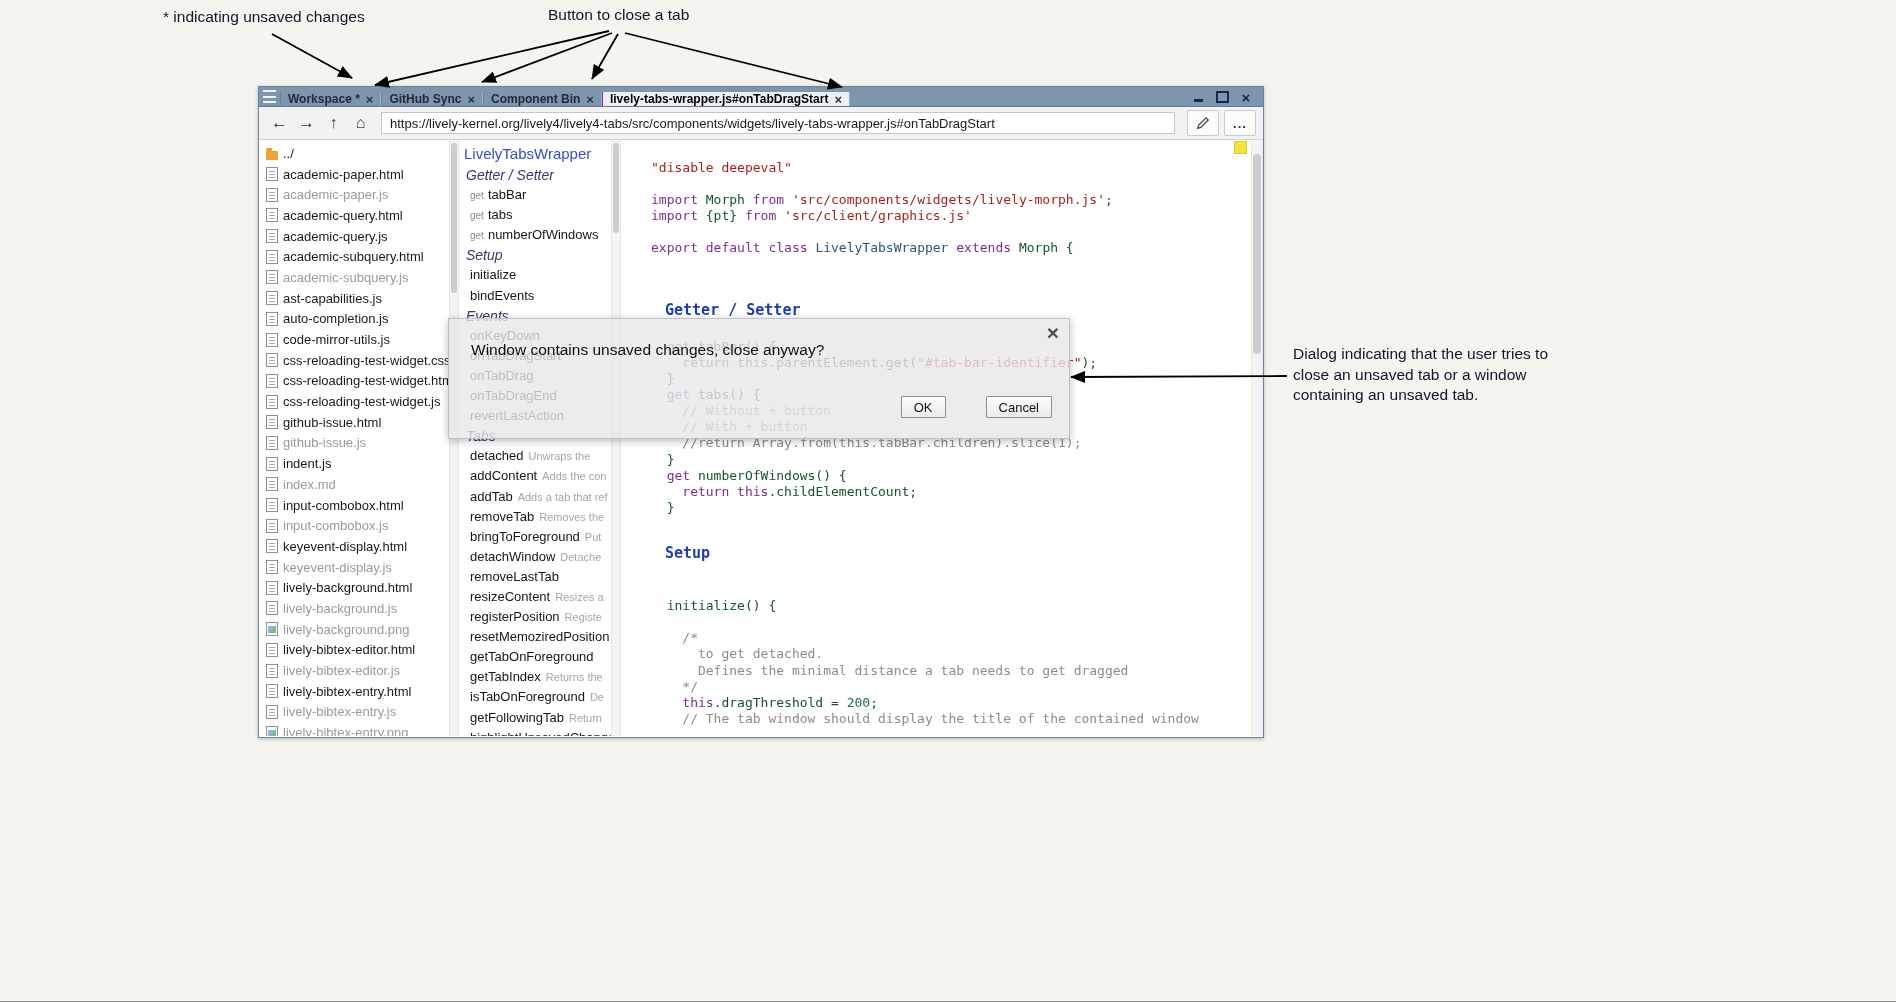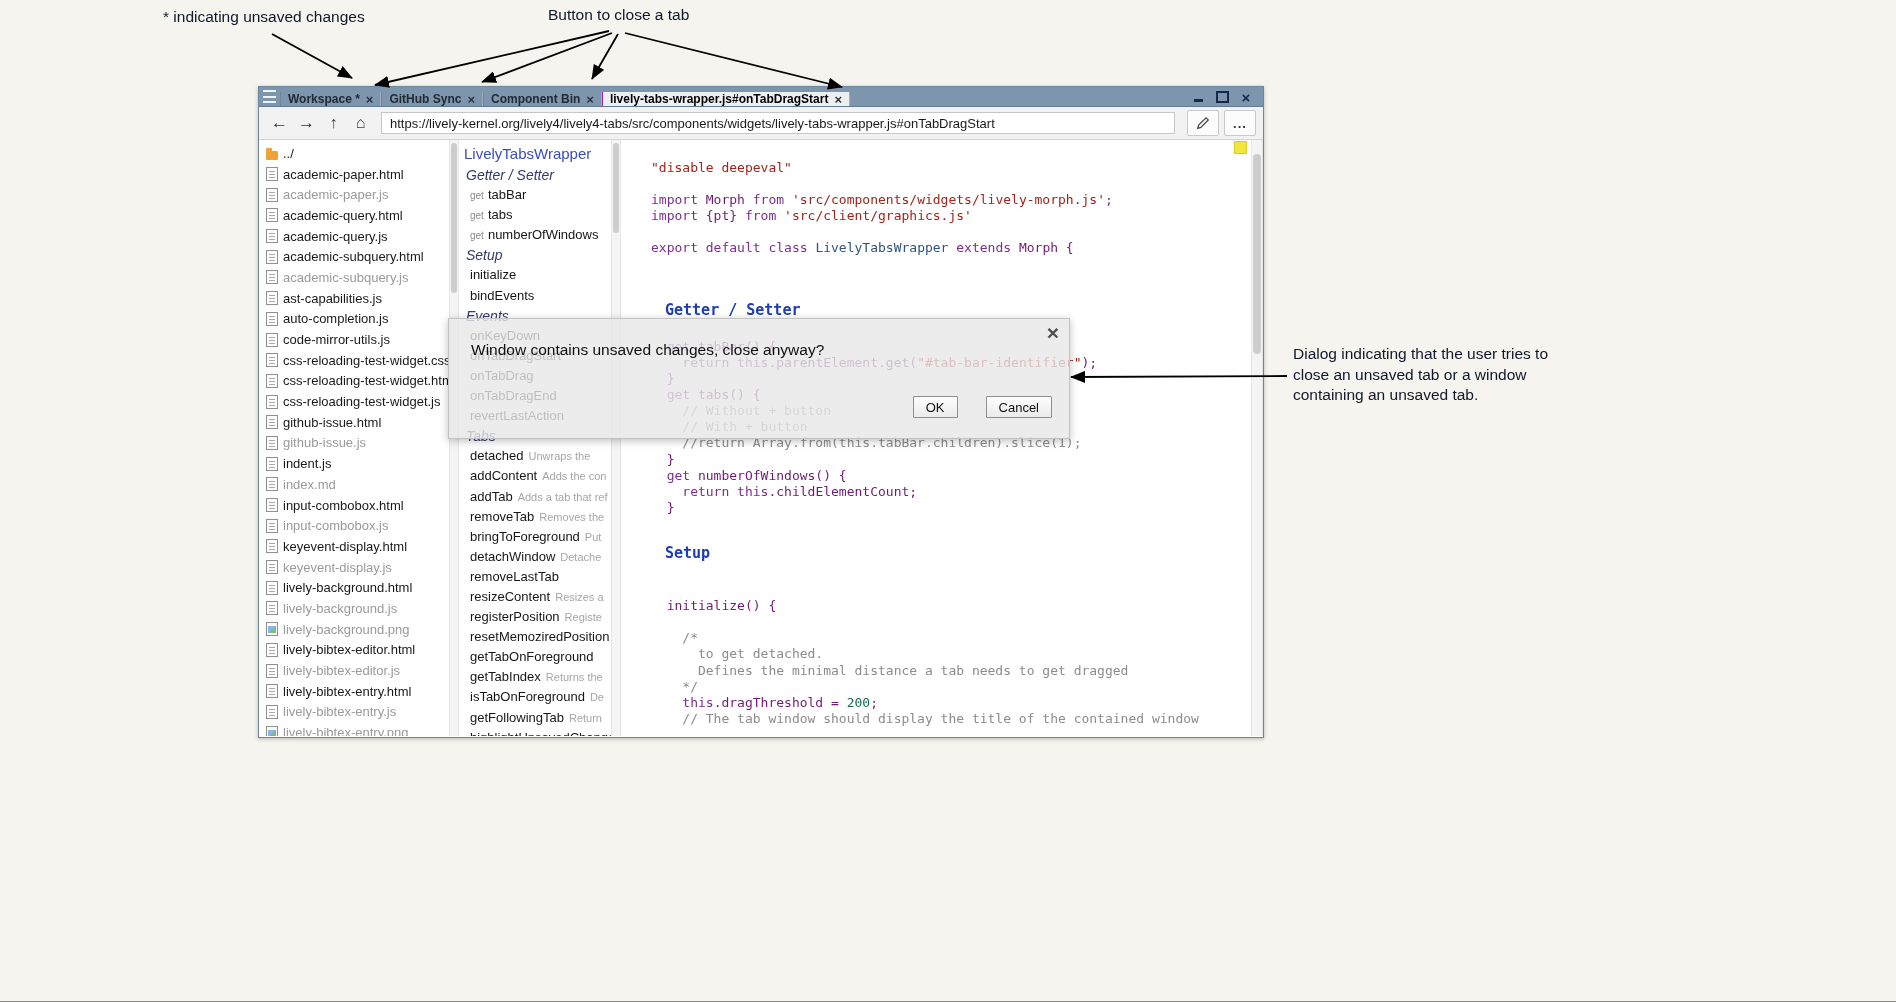--- a/index.html
+++ b/index.html
@@ -64,29 +64,29 @@
 
   
   .code-pane{flex:1;overflow:hidden;padding:20px 0 0 30px;position:relative;box-sizing:border-box}
   .cl{height:16.1px;white-space:pre;font-family:"DejaVu Sans Mono",monospace;font-size:13px;line-height:16.1px;color:#1a1a1a}
   .cl.ch{height:20px;margin:11px 0 3px 14px;font-size:15px;font-weight:bold;line-height:20px}
   .t-kw{color:#7b2d90}
   .t-str{color:#a3231b}
   .t-cmt{color:#8c8c8c}
   .t-num{color:#17695a}
   .t-def{color:#2b547d}
-  .t-pl{color:#701a75}
+  .t-pl{color:#14532d}
   .t-head{color:#1d3db4}
   .flag{position:absolute;top:1px;right:16px;width:11px;height:11px;background:#f2e63c;border:1px solid #d8cc2a;z-index:5}
 
   
   .dialog{position:absolute;left:189px;top:231px;width:620px;height:119px;background:rgba(231,231,231,.8);border:1px solid #c2c2c2;box-shadow:0 2px 8px rgba(0,0,0,.25);z-index:20}
   .dlg-close{position:absolute;top:3px;right:10px;font-size:21px;font-weight:bold;color:#4f4f4f;line-height:1}
   .dlg-msg{position:absolute;left:22px;top:22px;font-size:15.5px;color:#0f0f0f}
-  .dlg-btns{position:absolute;top:77px;right:17px;display:flex;gap:28px}
+  .dlg-btns{position:absolute;top:77px;right:17px;display:flex;gap:40px}
   .dlg-btn{min-width:14px;height:20px;padding:0 12px;border:1px solid #8f8f8f;background:linear-gradient(#fdfdfd,#ebebeb);font-size:13px;color:#111;display:grid;place-items:center;border-radius:1px}
 
   .screen-line{position:absolute;left:0;bottom:0;width:100%;height:1px;background:#8a8a86}
 </style>
 </head>
 <body>
 
 <div class="canvas">
 
   <div class="ann" id="ann-unsaved">* indicating unsaved changes</div>

